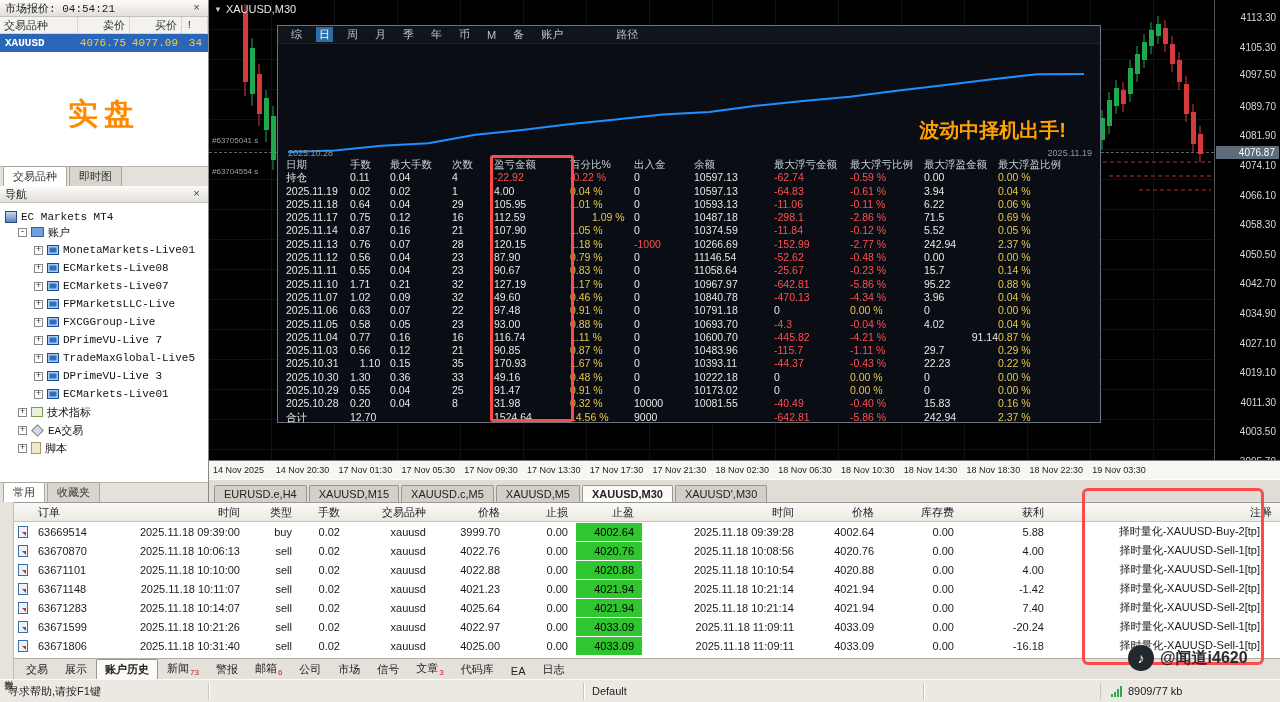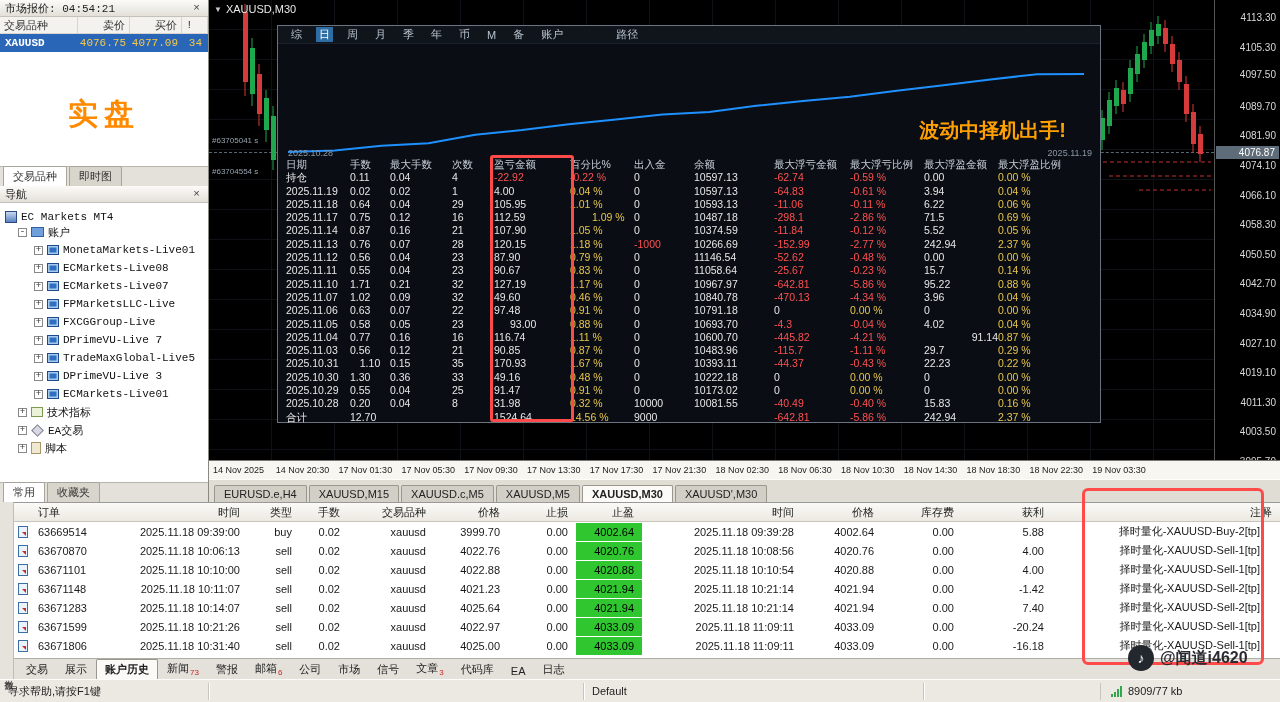--- a/index.html
+++ b/index.html
@@ -470,21 +470,21 @@
                 <span style="color: rgb(230, 230, 230);">0</span>
                 <span style="color: rgb(232, 197, 74);">0.00 %</span>
                 <span style="color: rgb(230, 230, 230);">0</span>
                 <span style="color: rgb(232, 197, 74);">0.00 %</span>
               </div>
               <div class="srow">
                 <span style="color: rgb(230, 230, 230);">2025.11.05</span>
                 <span style="color: rgb(230, 230, 230);">0.58</span>
                 <span style="color: rgb(230, 230, 230);">0.05</span>
                 <span style="color: rgb(230, 230, 230);">23</span>
-                <span style="color: rgb(230, 230, 230); margin-left: 16px;">93.00</span>
+                <span style="color: rgb(230, 230, 230);">93.00</span>
                 <span style="color: rgb(232, 197, 74);">0.88 %</span>
                 <span style="color: rgb(230, 230, 230);">0</span>
                 <span style="color: rgb(230, 230, 230);">10693.70</span>
                 <span style="color: rgb(255, 80, 80);">-4.3</span>
                 <span style="color: rgb(255, 80, 80);">-0.04 %</span>
                 <span style="color: rgb(230, 230, 230);">4.02</span>
                 <span style="color: rgb(232, 197, 74);">0.04 %</span>
               </div>
               <div class="srow">
                 <span style="color: rgb(230, 230, 230);">2025.11.04</span>

